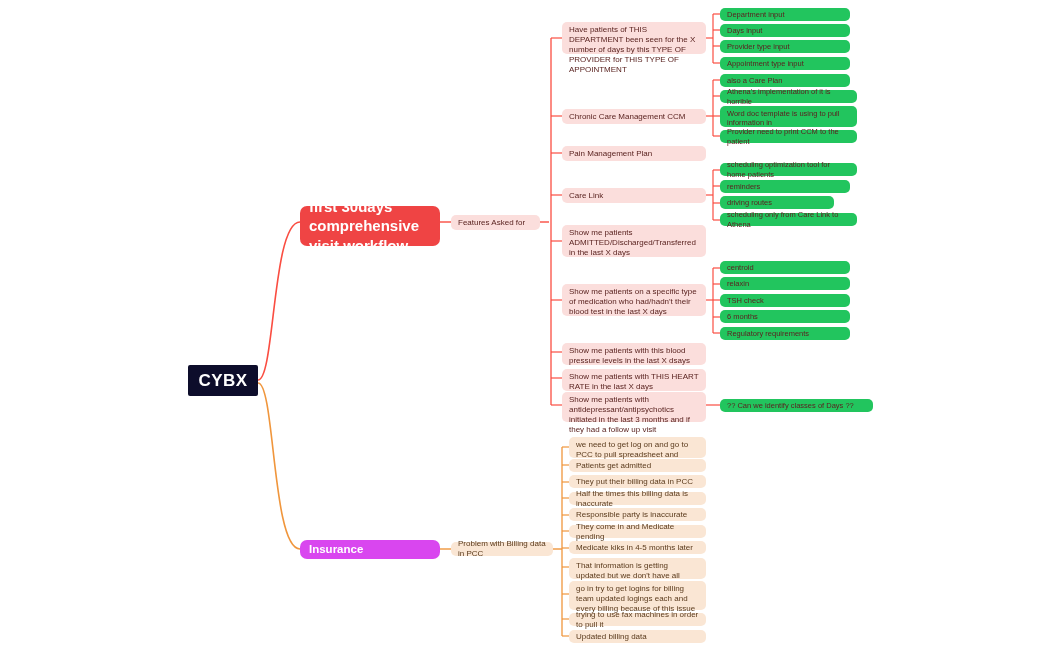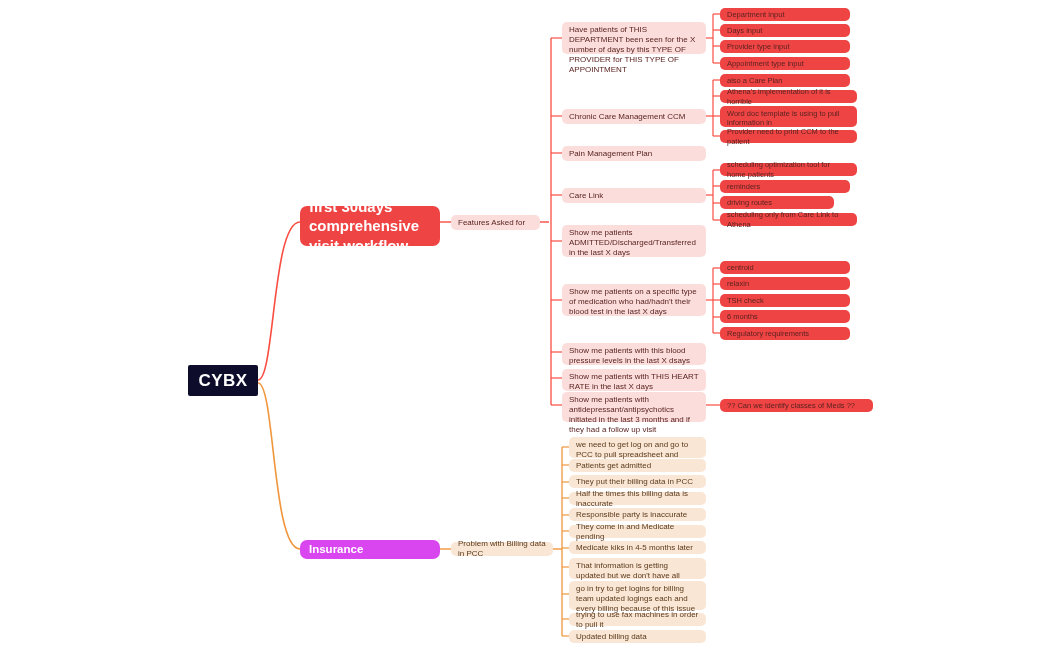--- a/index.html
+++ b/index.html
@@ -65,21 +65,21 @@
   
   .node.l2-red {
     background: #fbdedc;
     color: #5a2320;
     font-size: 8px;
     border-radius: 5px;
     padding: 3px 7px;
   }
   
   .node.l3-red {
-    background: #ef4444;
+    background: #22c55e;
     color: #5a2320;
     font-size: 7.5px;
     border-radius: 5px;
     padding: 3px 7px;
   }
   
   .node.l2-orange {
     background: #fae6d4;
     color: #5a3a1c;
     font-size: 8px;
@@ -259,21 +259,21 @@
     <span>TSH check</span>
   </div>
   <div class="node l3-red" style="left:720px; top:310px; width:130px; height:13px;">
     <span>6 months</span>
   </div>
   <div class="node l3-red" style="left:720px; top:327px; width:130px; height:13px;">
     <span>Regulatory requirements</span>
   </div>
 
   <div class="node l3-red" style="left:720px; top:399px; width:153px; height:13px;">
-    <span>?? Can we identify classes of Meds ??</span>
+    <span>?? Can we identify classes of Days ??</span>
   </div>
 
   <div class="node l1-orange" style="left:300px; top:540px; width:140px; height:19px;">
     <span>Insurance</span>
   </div>
 
   <div class="node l2-orange" style="left:451px; top:542px; width:102px; height:14px;">
     <span>Problem with Billing data in PCC</span>
   </div>
 

